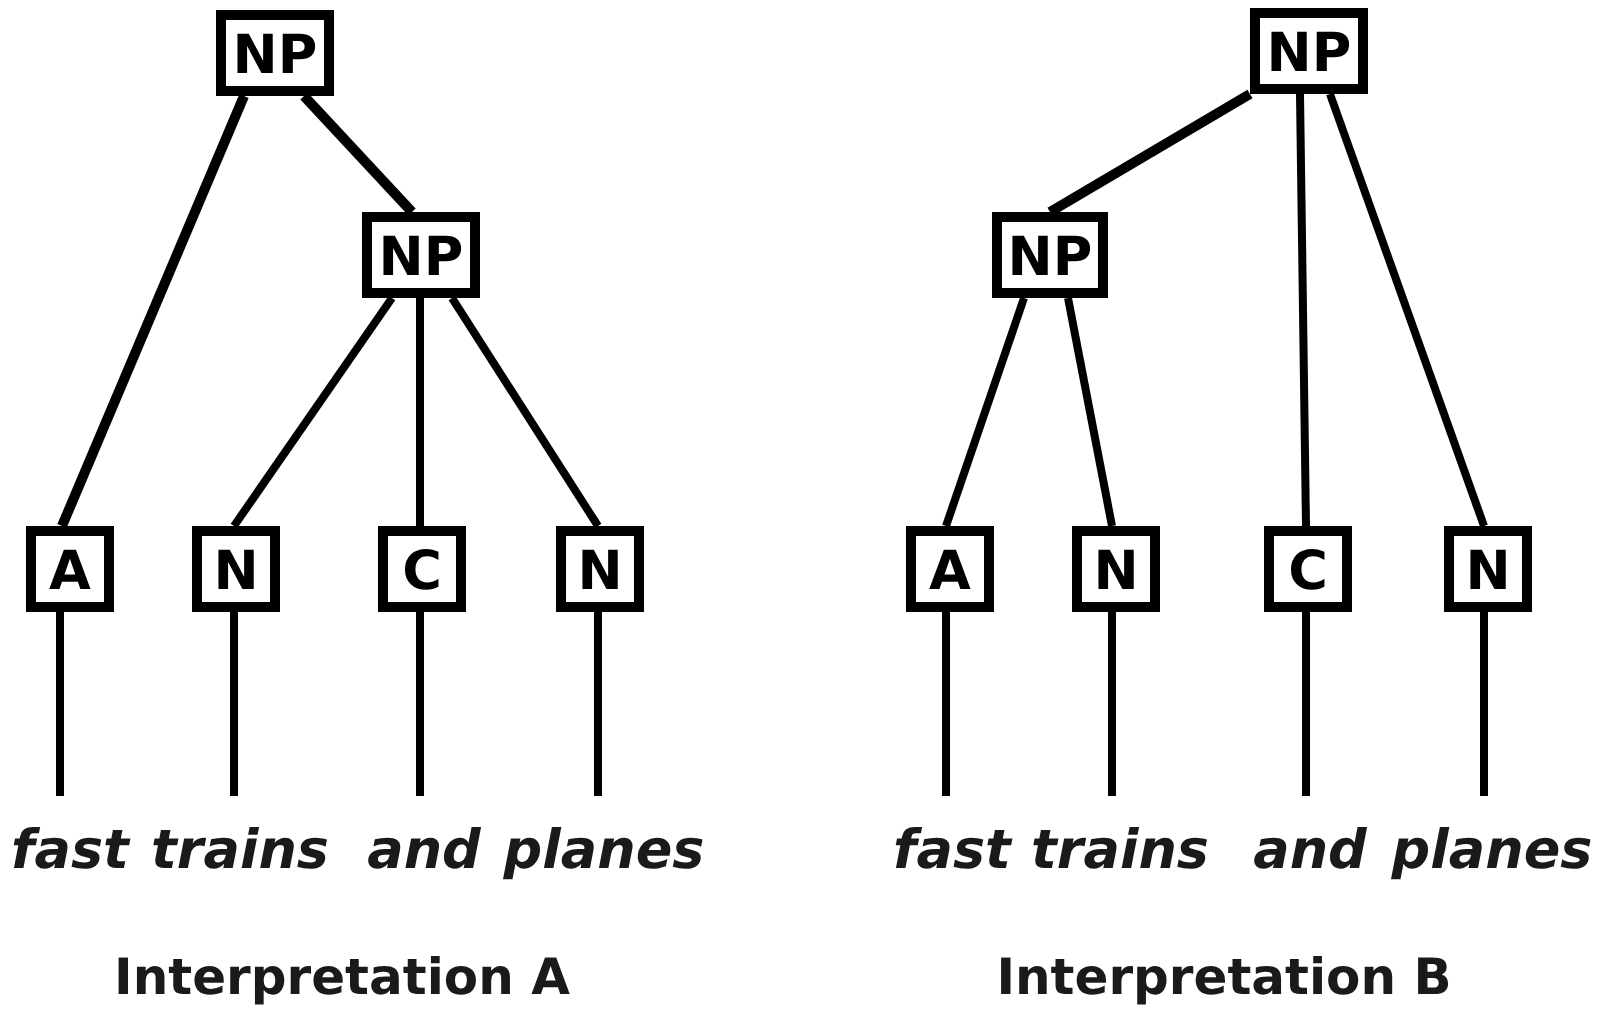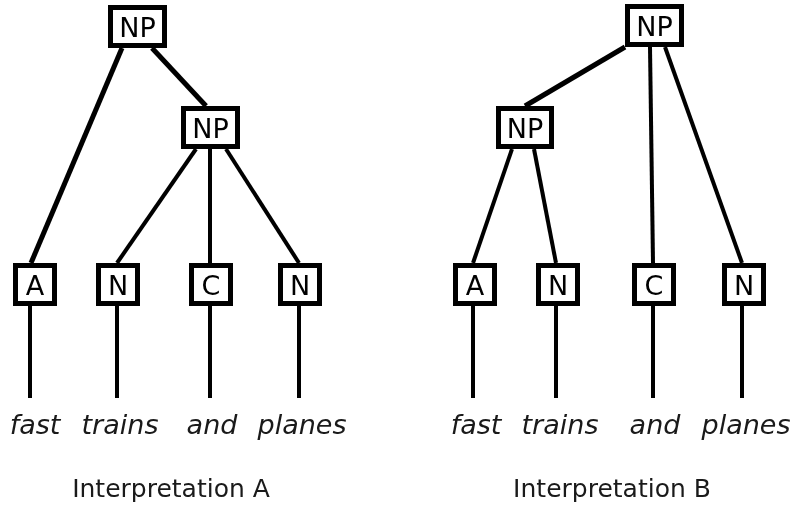--- a/index.html
+++ b/index.html
@@ -7,20 +7,21 @@
     padding: 0;
     background: #ffffff;
   }
   #figure {
     position: relative;
     width: 800px;
     height: 513px;
     background: #ffffff;
     overflow: hidden;
     font-family: "DejaVu Sans", sans-serif;
+    font-weight: bold;
   }
   svg.tree-canvas {
     position: absolute;
     left: 0;
     top: 0;
     width: 800px;
     height: 513px;
   }
   .node-box rect {
     fill: #ffffff;

